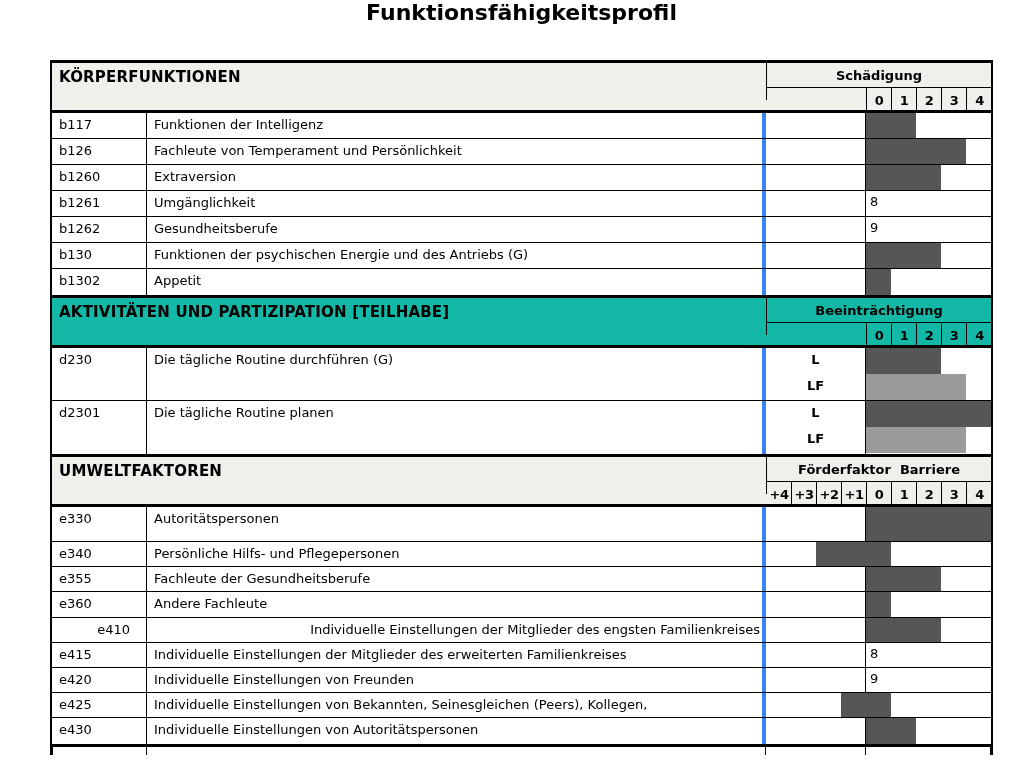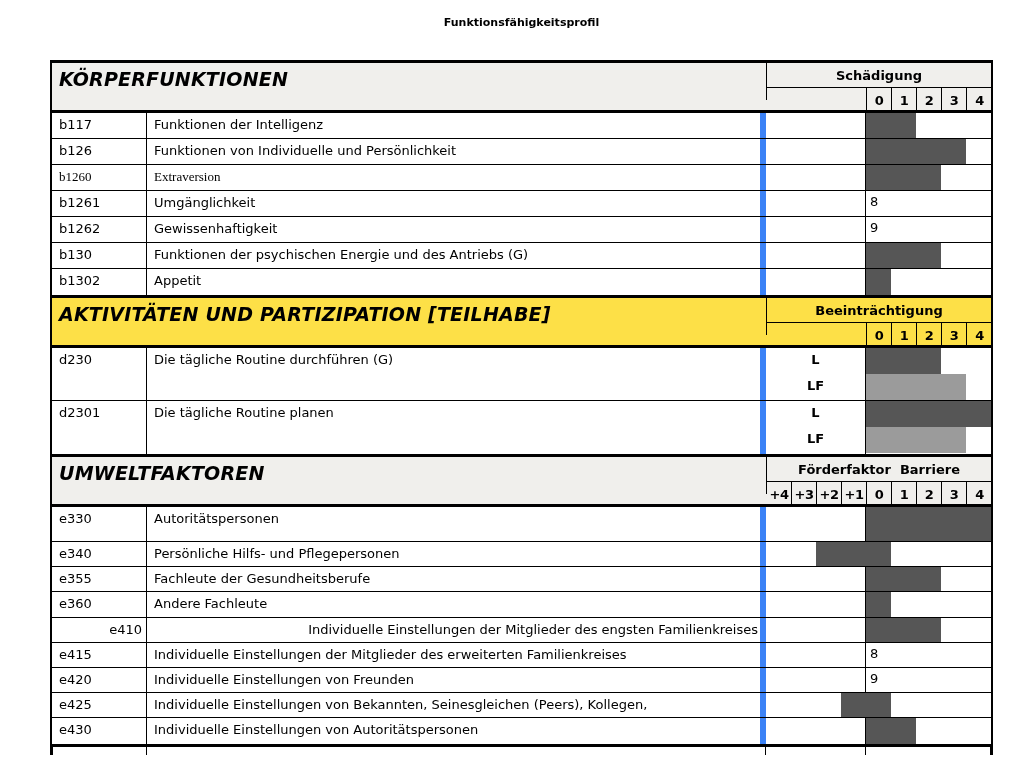--- a/index.html
+++ b/index.html
@@ -5,57 +5,57 @@
   * { margin:0; padding:0; box-sizing:border-box; }
   html,body { background:#ffffff; }
   body {
     width:1029px; height:778px; overflow:hidden;
     font-family:"DejaVu Sans","Liberation Sans",sans-serif;
     color:#000;
   }
   .page { position:relative; width:1029px; height:778px; background:#fff; }
 
   .doc-title {
-    position:absolute; top:16px; left:50px; width:943px;
-    text-align:center; font-size:11px; font-weight:bold;
+    position:absolute; top:0; left:50px; width:943px;
+    text-align:center; font-size:22px; font-weight:bold;
   }
 
   .tbl {
     position:absolute; left:50px; top:60px; width:943px;
     border-left:2px solid #000; border-right:2px solid #000;
     border-top:3px solid #000;
   }
 
   
   .sec-hdr { position:relative; height:50px; border-bottom:3px solid #000; }
   .sec-title {
     position:absolute; left:7px; top:5px;
-    font-size:19px; font-weight:bold; letter-spacing:0.2px;font-style:italic;
+    font-size:15px; font-weight:bold; letter-spacing:0.2px;
   }
   .qual { position:absolute; top:0; right:0; width:225px; height:37px; border-left:1px solid #000; }
   .qual-top {
     height:25px; border-bottom:1px solid #000;
     display:flex; align-items:center; justify-content:center;
     font-size:13px; font-weight:bold; white-space:pre;
   }
   .qual-cells { display:flex; height:24px; }
   .qc {
     flex:0 0 25px; display:flex; align-items:center; justify-content:center;
     font-size:13px; font-weight:bold; border-right:1px solid #000;
     letter-spacing:-0.5px;
   }
   .qc.blank { flex:0 0 100px; }
   .qc:last-child { border-right:none; }
 
   
   .sec-body { border-bottom:3px solid #000; background:#fff; }
   .row { display:flex; border-bottom:1px solid #000; position:relative; background:#fff; }
   .sec-body .row:last-child { border-bottom:none; }
-  .c-code  { flex:0 0 95px;  border-right:1px solid #000; padding:4px 4px 0 7px; font-size:13px; }
-  .c-desc  { flex:1 1 auto;  border-right:6px solid #3b82f6; padding:4px 2px 0 7px; font-size:13px; white-space:nowrap; overflow:hidden; }
+  .c-code  { flex:0 0 95px;  border-right:1px solid #000; padding:4px 16px 0 7px; font-size:13px; }
+  .c-desc  { flex:1 1 auto;  border-right:4px solid #3b82f6; padding:4px 2px 0 7px; font-size:13px; white-space:nowrap; overflow:hidden; }
   .zone    { flex:0 0 225px; position:relative; }
   .zdiv    { position:absolute; left:99px; top:0; width:1px; height:100%; background:#000; }
   .bar     { position:absolute; z-index:2; }
   .rval    { position:absolute; left:104px; top:3px; font-size:13px; z-index:3; }
   .sublab  { position:absolute; width:99px; left:0; text-align:center; font-size:13px; font-weight:bold; z-index:3; }
 
   
   .partial { position:relative; height:8px; background:#fff; }
   .stub { position:absolute; top:0; width:1px; height:8px; background:#000; }
 </style>
@@ -83,45 +83,45 @@
         <div class="row" style="height: 26px;">
           <div class="c-code">b117</div>
           <div class="c-desc">Funktionen der Intelligenz</div>
           <div class="zone">
             <div class="zdiv"></div>
             <div class="bar" style="left: 100px; width: 50px; top: 0px; height: 100%; background: rgb(86, 86, 86);"></div>
           </div>
         </div>
         <div class="row" style="height: 26px;">
           <div class="c-code">b126</div>
-          <div class="c-desc">Funktionen von Individuelle und Persönlichkeit</div>
+          <div class="c-desc">Fachleute von Temperament und Persönlichkeit</div>
           <div class="zone">
             <div class="zdiv"></div>
             <div class="bar" style="left: 100px; width: 100px; top: 0px; height: 100%; background: rgb(86, 86, 86);"></div>
           </div>
         </div>
-        <div class="row" style="height: 26px; font-family: Liberation Serif, serif;">
+        <div class="row" style="height: 26px;">
           <div class="c-code">b1260</div>
           <div class="c-desc">Extraversion</div>
           <div class="zone">
             <div class="zdiv"></div>
             <div class="bar" style="left: 100px; width: 75px; top: 0px; height: 100%; background: rgb(86, 86, 86);"></div>
           </div>
         </div>
         <div class="row" style="height: 26px;">
           <div class="c-code">b1261</div>
           <div class="c-desc">Umgänglichkeit</div>
           <div class="zone">
             <div class="zdiv"></div>
             <div class="rval">8</div>
           </div>
         </div>
         <div class="row" style="height: 26px;">
           <div class="c-code">b1262</div>
-          <div class="c-desc">Gewissenhaftigkeit</div>
+          <div class="c-desc">Gesundheitsberufe</div>
           <div class="zone">
             <div class="zdiv"></div>
             <div class="rval">9</div>
           </div>
         </div>
         <div class="row" style="height: 26px; justify-content: flex-end;">
           <div class="c-code">b130</div>
           <div class="c-desc">Funktionen der psychischen Energie und des Antriebs (G)</div>
           <div class="zone">
             <div class="zdiv"></div>
@@ -130,21 +130,21 @@
         </div>
         <div class="row" style="height: 26px;">
           <div class="c-code">b1302</div>
           <div class="c-desc">Appetit</div>
           <div class="zone">
             <div class="zdiv"></div>
             <div class="bar" style="left: 100px; width: 25px; top: 0px; height: 100%; background: rgb(86, 86, 86);"></div>
           </div>
         </div>
       </div>
-      <div class="sec-hdr" style="background: #fde047;">
+      <div class="sec-hdr" style="background: #14b8a6;">
         <div class="sec-title">AKTIVITÄTEN UND PARTIZIPATION [TEILHABE]</div>
         <div class="qual">
           <div class="qual-top">Beeinträchtigung</div>
           <div class="qual-cells">
             <div class="qc blank"></div>
             <div class="qc">0</div>
             <div class="qc">1</div>
             <div class="qc">2</div>
             <div class="qc">3</div>
             <div class="qc">4</div>

